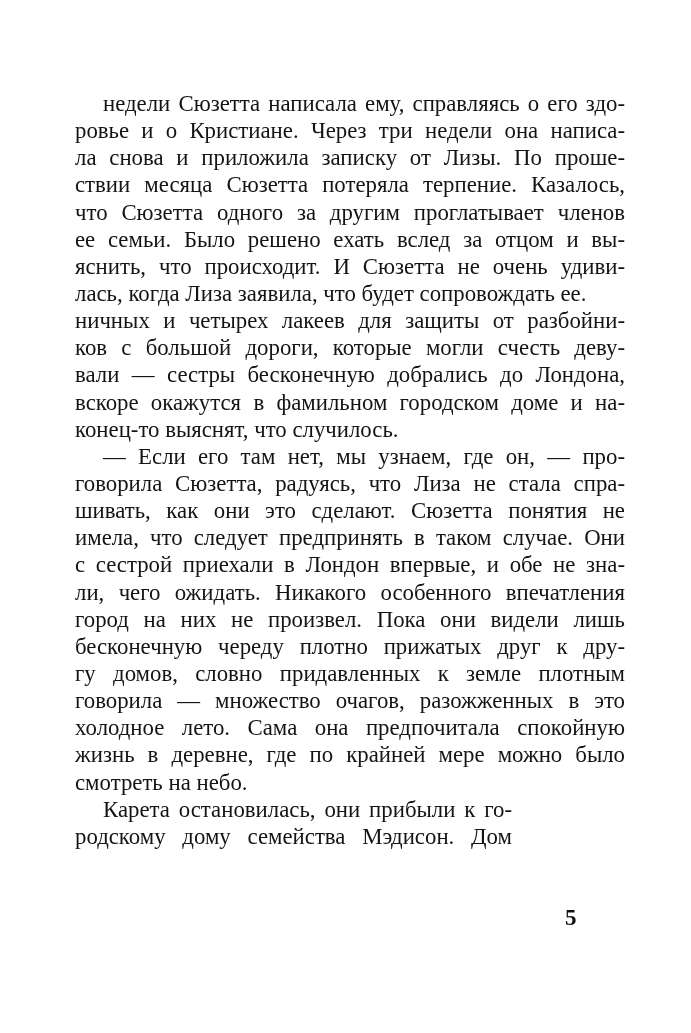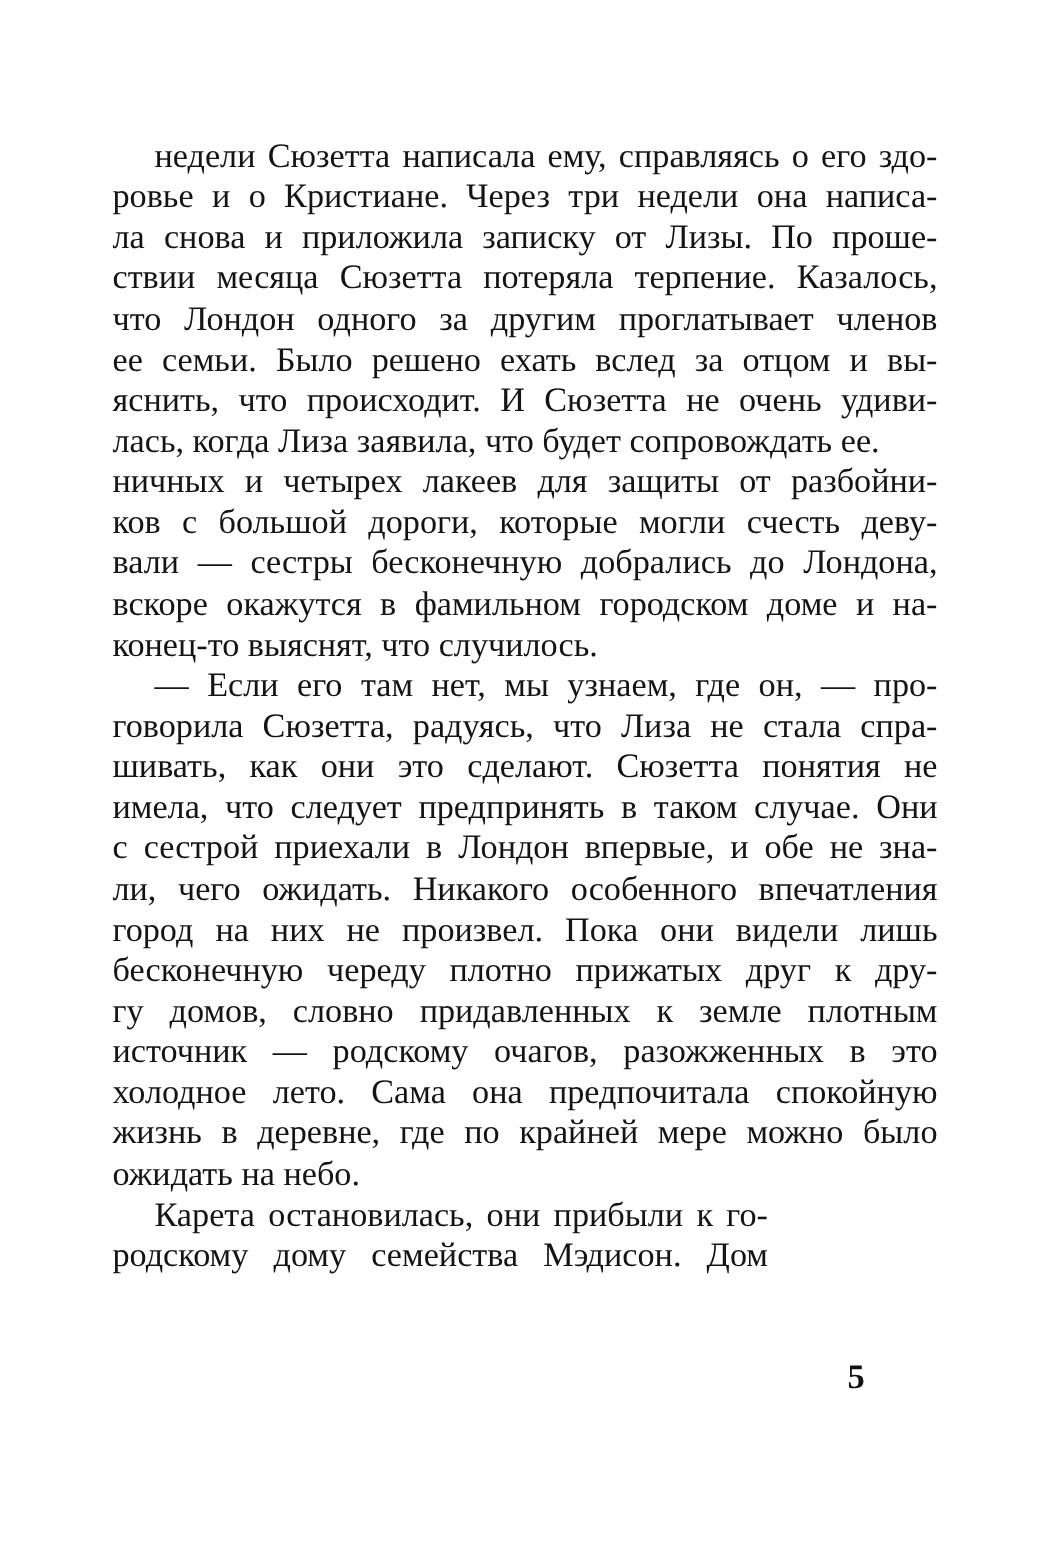--- a/index.html
+++ b/index.html
@@ -58,21 +58,21 @@
 </head>
 <body>
 
 <div class="book-page">
   <div class="text-block">
       <div class="paragraph">
         <div class="line indent">недели Сюзетта написала ему, справляясь о его здо-</div>
         <div class="line">ровье и о Кристиане. Через три недели она написа-</div>
         <div class="line">ла снова и приложила записку от Лизы. По проше-</div>
         <div class="line">ствии месяца Сюзетта потеряла терпение. Казалось,</div>
-        <div class="line">что Лондон одного за другим проглатывает членов</div>
+        <div class="line">что Сюзетта одного за другим проглатывает членов</div>
         <div class="line">ее семьи. Было решено ехать вслед за отцом и вы-</div>
         <div class="line">яснить, что происходит. И Сюзетта не очень удиви-</div>
         <div class="line para-end">лась, когда Лиза заявила, что будет сопровождать ее.</div>
       </div>
       <div class="paragraph">
         <div class="line">ничных и четырех лакеев для защиты от разбойни-</div>
         <div class="line">ков с большой дороги, которые могли счесть деву-</div>
         <div class="line">вали — сестры бесконечную добрались до Лондона,</div>
         <div class="line">вскоре окажутся в фамильном городском доме и на-</div>
         <div class="line para-end">конец-то выяснят, что случилось.</div>
@@ -80,24 +80,24 @@
       <div class="paragraph">
         <div class="line indent">— Если его там нет, мы узнаем, где он, — про-</div>
         <div class="line">говорила Сюзетта, радуясь, что Лиза не стала спра-</div>
         <div class="line">шивать, как они это сделают. Сюзетта понятия не</div>
         <div class="line">имела, что следует предпринять в таком случае. Они</div>
         <div class="line">с сестрой приехали в Лондон впервые, и обе не зна-</div>
         <div class="line">ли, чего ожидать. Никакого особенного впечатления</div>
         <div class="line">город на них не произвел. Пока они видели лишь</div>
         <div class="line">бесконечную череду плотно прижатых друг к дру-</div>
         <div class="line">гу домов, словно придавленных к земле плотным</div>
-        <div class="line">источник — родскому очагов, разожженных в это</div>
+        <div class="line">говорила — множество очагов, разожженных в это</div>
         <div class="line">холодное лето. Сама она предпочитала спокойную</div>
         <div class="line">жизнь в деревне, где по крайней мере можно было</div>
-        <div class="line para-end">ожидать на небо.</div>
+        <div class="line para-end">смотреть на небо.</div>
       </div>
       <div class="paragraph narrow">
         <div class="line indent">Карета остановилась, они прибыли к го-</div>
         <div class="line">родскому дому семейства Мэдисон. Дом при-</div>
       </div>
     </div>
   <div class="page-number">5</div>
 </div>
 
 </body></html>

